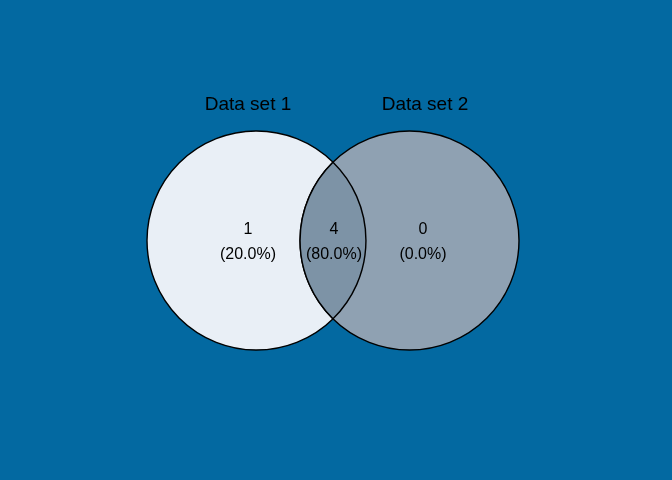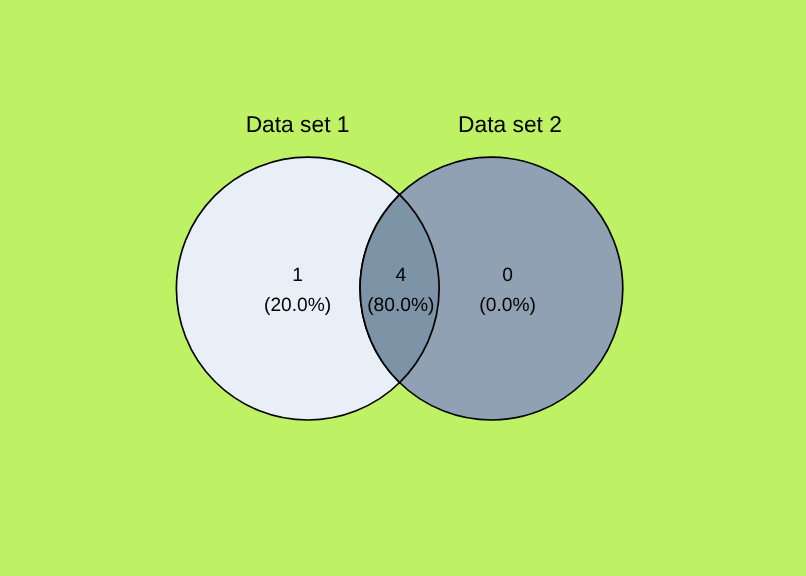--- a/index.html
+++ b/index.html
@@ -4,21 +4,21 @@
 <style>
   html, body {
     margin: 0;
     padding: 0;
     background: #ffffff;
   }
   .canvas {
     position: relative;
     width: 672px;
     height: 480px;
-    background: #bef264;
+    background: #0369a1;
     overflow: hidden;
     font-family: "Liberation Sans", sans-serif;
   }
   svg text {
     font-family: "Liberation Sans", sans-serif;
     fill: #000000;
   }
   .venn-title {
     font-size: 19px;
   }

